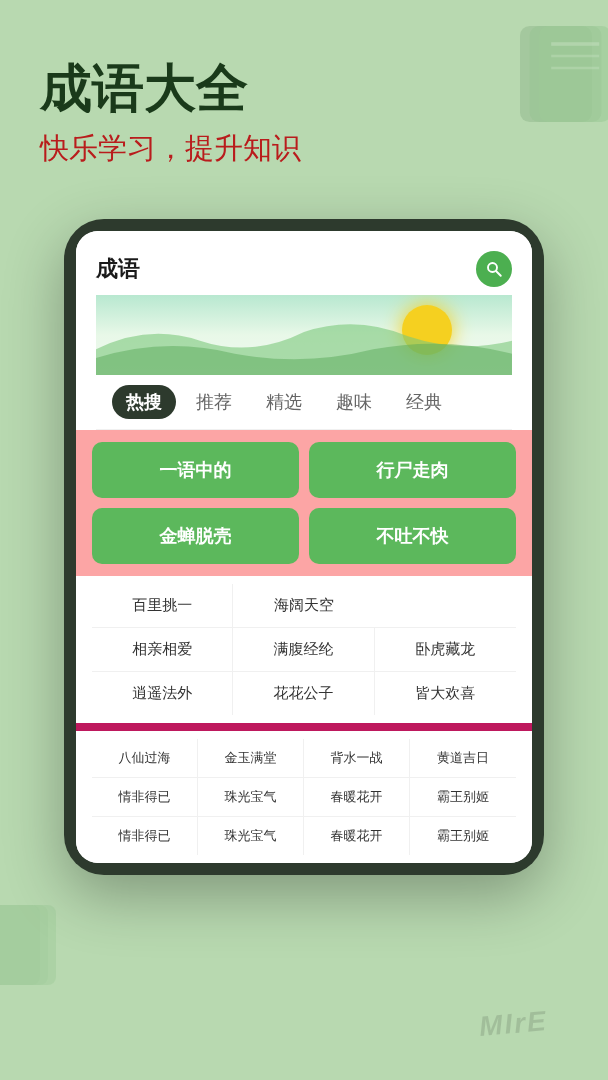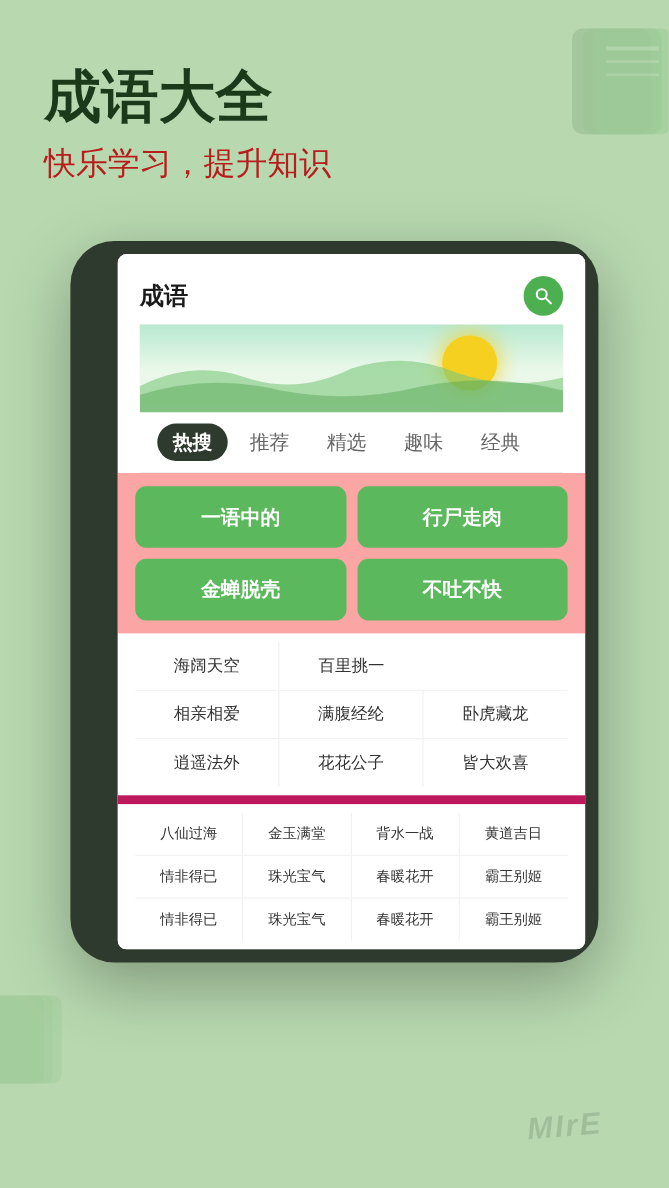--- a/index.html
+++ b/index.html
@@ -62,23 +62,22 @@
     }
     .phone {
       width: 480px;
       background: #2d3a2d;
       border-radius: 40px;
       padding: 12px;
       box-shadow: 0 20px 60px rgba(0,0,0,0.3);
     }
     .phone-inner {
       background: #fff;
-      border-radius: 8px;
+      border-radius: 22px;
       overflow: hidden;
-      margin-left: 31px;
     }
 
     
     .app-header {
       padding: 20px 20px 0 20px;
       background: #fff;
       position: relative;
     }
     .app-header-row {
       display: flex;
@@ -297,22 +296,22 @@
         <div class="hot-grid">
           <div class="hot-item">一语中的</div>
           <div class="hot-item">行尸走肉</div>
           <div class="hot-item">金蝉脱壳</div>
           <div class="hot-item">不吐不快</div>
         </div>
       </div>
 
       <div class="normal-section">
         <div class="items-row">
+          <div class="item-cell">百里挑一</div>
           <div class="item-cell">海阔天空</div>
-          <div class="item-cell">百里挑一</div>
         </div>
         <div class="items-row">
           <div class="item-cell">相亲相爱</div>
           <div class="item-cell">满腹经纶</div>
           <div class="item-cell">卧虎藏龙</div>
         </div>
         <div class="items-row">
           <div class="item-cell">逍遥法外</div>
           <div class="item-cell">花花公子</div>
           <div class="item-cell">皆大欢喜</div>

